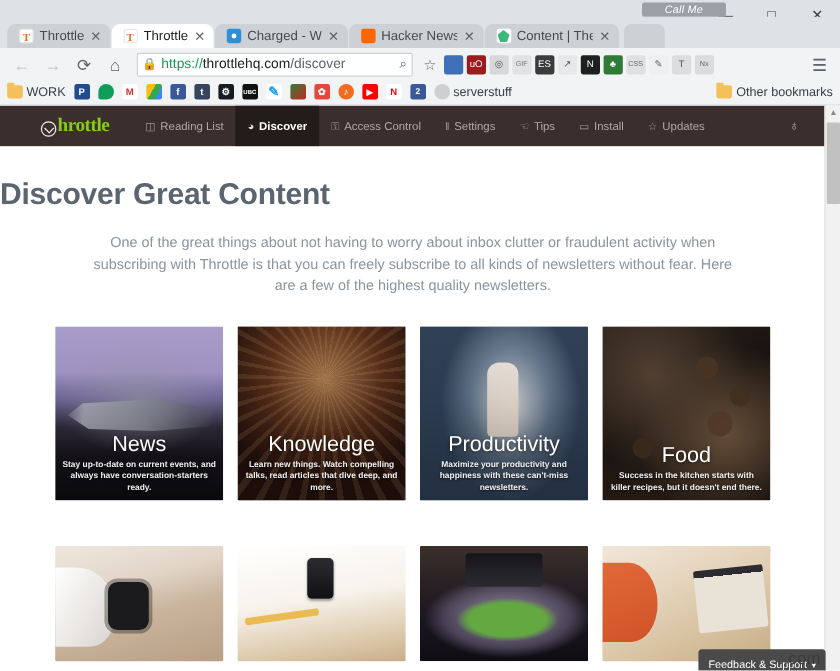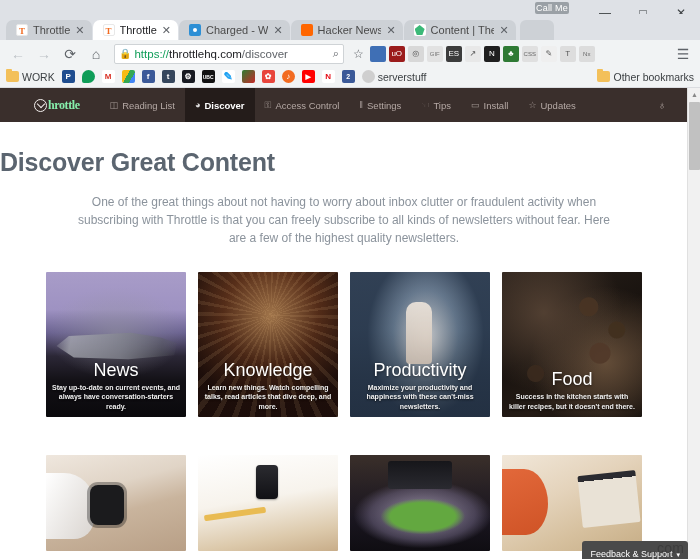--- a/index.html
+++ b/index.html
@@ -13,21 +13,21 @@
   
   .browser { width: 700px; height: 559px; position: relative; background:#fff; }
 
   .titlebar {
     height: 26px; background: #dee1e6; position: relative;
     display: flex; align-items: flex-start; justify-content: flex-end;
   }
   .callme-badge {
     position: absolute; left: 535px; top: 2px;
     background: #9aa0a6; color: #fff; font-size: 9px;
-    padding: 1px 1px; border-radius: 2px; letter-spacing: .2px;
+    padding: 1px 19px; border-radius: 2px; letter-spacing: .2px; font-style: italic;
   }
   .winbtns { display:flex; height:26px; }
   .winbtn {
     width: 38px; height: 26px; display:flex; align-items:center;
     justify-content:center; font-size: 12px; color:#3c4043;
   }
 
   
   .tabstrip {
     height: 26px; background: #dee1e6; position:absolute;
@@ -131,22 +131,22 @@
   .viewport {
     position: absolute; left:0; top: 88px; width: 700px; height: 471px;
     background:#fff; overflow:hidden;
   }
   .site-nav {
     height: 34px; background: #3a2f2c; display:flex; align-items:center;
     padding-left: 34px; padding-right: 18px; gap: 0px; position:relative;
     width: 688px;
   }
   .brand {
-    color:#86efac; font-size: 12px; font-weight:bold; letter-spacing:-.4px;
-    font-family:"Liberation Serif", serif; display:flex; align-items:center;
+    color:#84cc16; font-size: 16px; font-weight:bold; letter-spacing:-.4px;
+    font-family:"Liberation Serif", serif; display:flex; align-items:flex-end;
     margin-right: 20px;
   }
   .brand .logomark {
     display:inline-block; width:13px;height:13px;margin-right:1px;
     border:1.4px solid #f3efed; border-radius:50%; position:relative;
   }
   .brand .logomark::after{
     content:""; position:absolute; left:2.5px; top:1.5px; width:5px;height:5px;
     border-bottom:1.4px solid #f3efed; border-right:1.4px solid #f3efed;
     transform: rotate(45deg);

